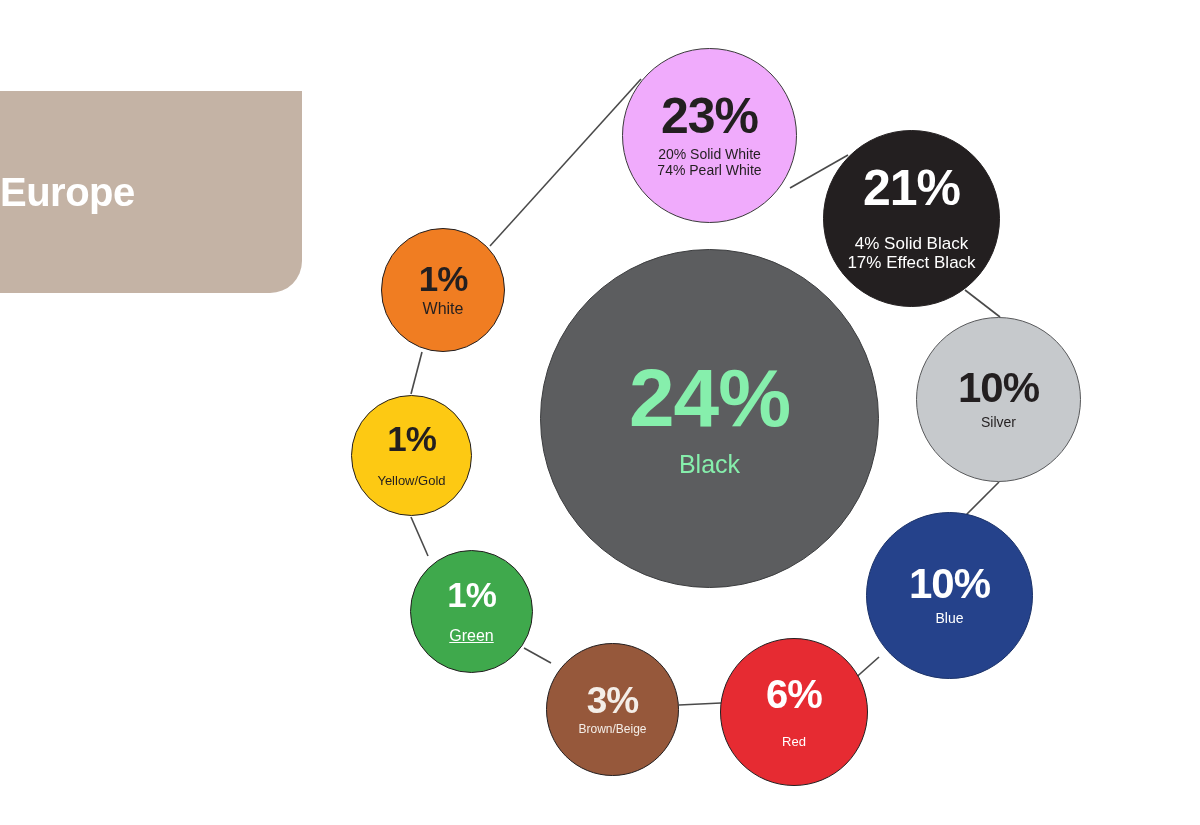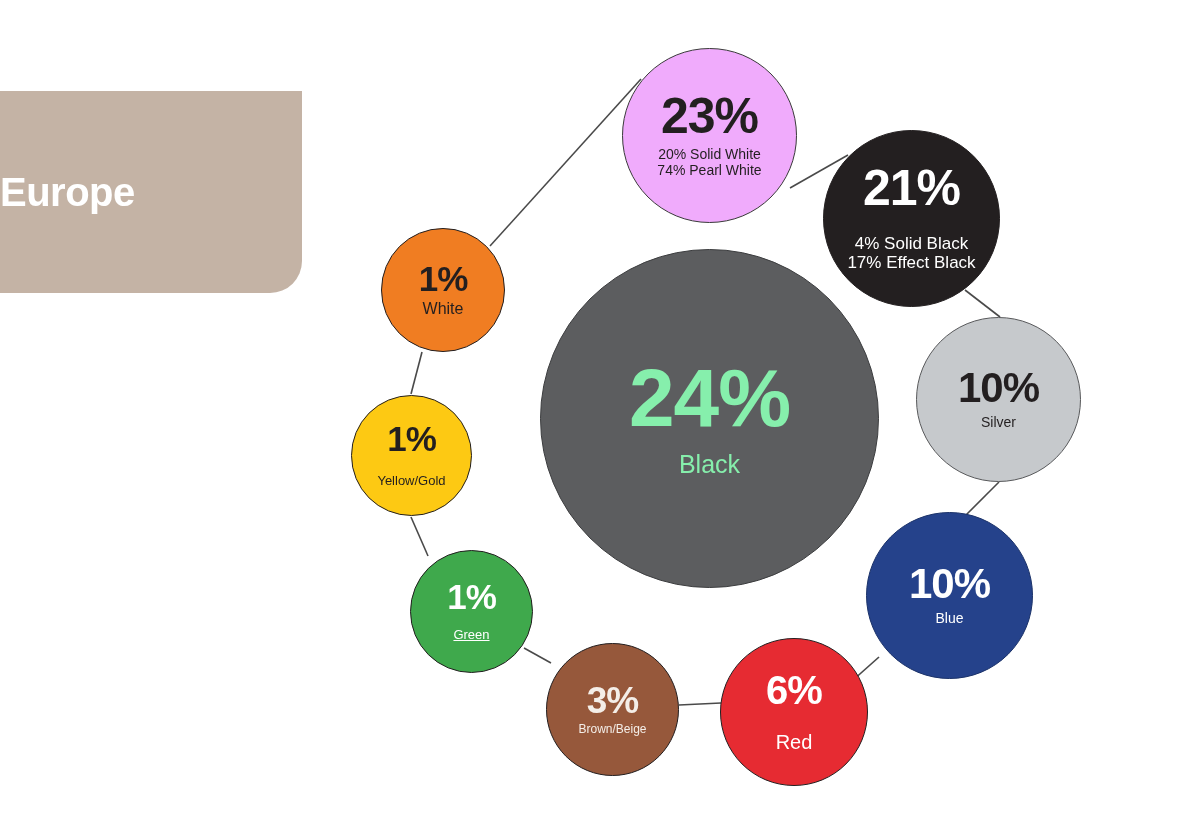--- a/index.html
+++ b/index.html
@@ -131,41 +131,41 @@
   #bubble-blue .lbl { font-size: 14px; margin-top: 7px; }
 
   #bubble-red {
     left: 720px; top: 638px;
     width: 148px; height: 148px;
     background: #e62b32;
     border: 1px solid #231f20;
     color: #ffffff;
   }
   #bubble-red .pct { font-size: 40px; }
-  #bubble-red .lbl { font-size: 20px; margin-top: 22px; }
+  #bubble-red .lbl { font-size: 13px; margin-top: 22px; }
 
   #bubble-brown {
     left: 546px; top: 643px;
     width: 133px; height: 133px;
     background: #96583b;
     border: 1px solid #231f20;
     color: #f4eee8;
   }
   #bubble-brown .pct { font-size: 37px; }
   #bubble-brown .lbl { font-size: 12px; margin-top: 5px; }
 
   #bubble-green {
     left: 410px; top: 550px;
     width: 123px; height: 123px;
     background: #3fa94c;
     border: 1px solid #231f20;
     color: #ffffff;
   }
   #bubble-green .pct { font-size: 35px; }
-  #bubble-green .lbl { font-size: 13px; margin-top: 15px; text-decoration: underline; }
+  #bubble-green .lbl { font-size: 16px; margin-top: 15px; text-decoration: underline; }
 
   #bubble-yellow {
     left: 351px; top: 395px;
     width: 121px; height: 121px;
     background: #fdc913;
     border: 1px solid #231f20;
     color: #231f20;
   }
   #bubble-yellow .pct { font-size: 35px; }
   #bubble-yellow .lbl { font-size: 13px; margin-top: 19px; }

